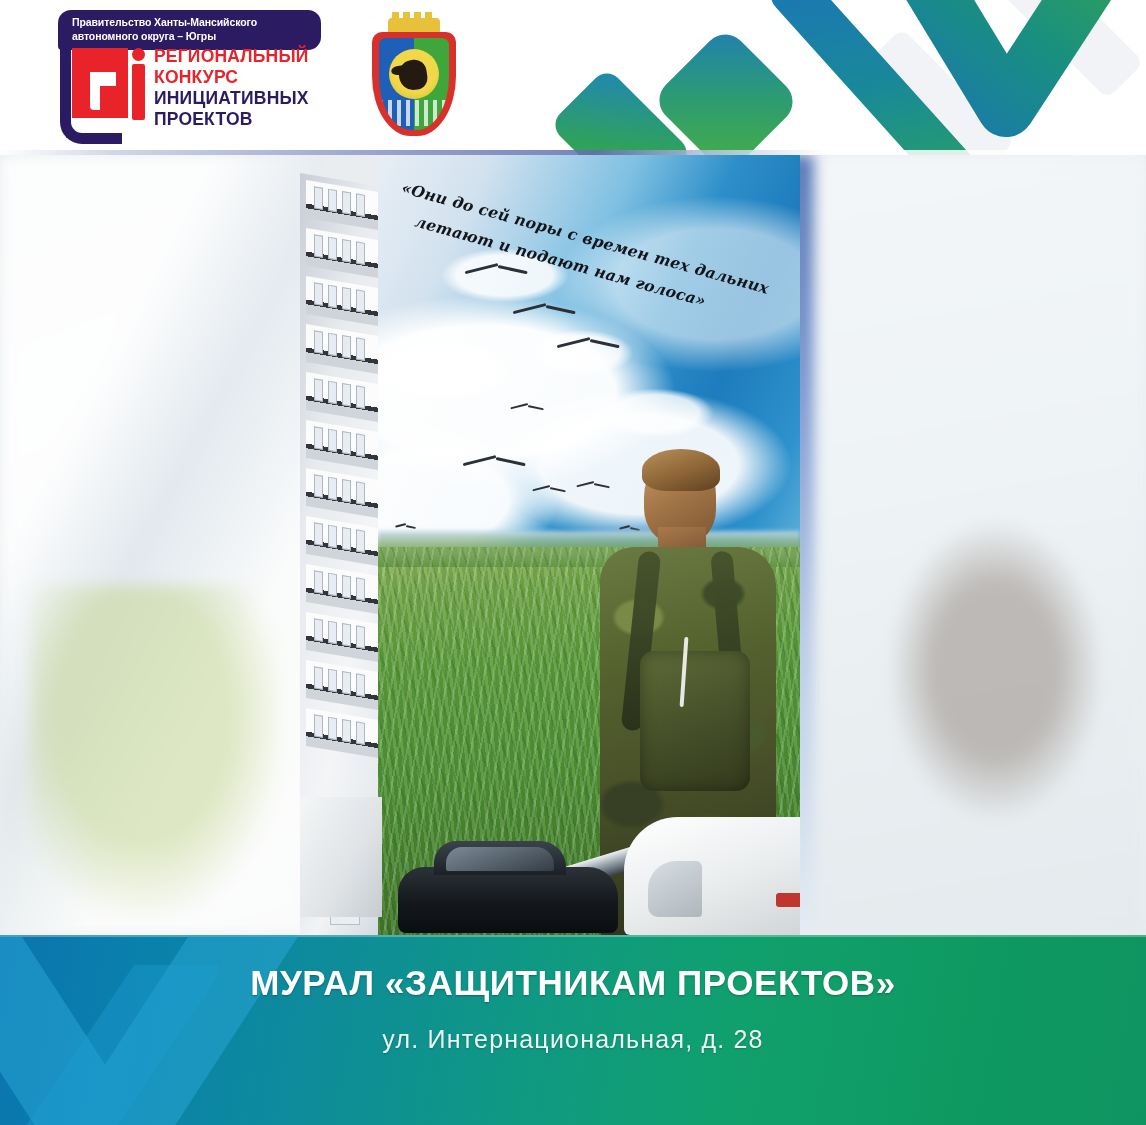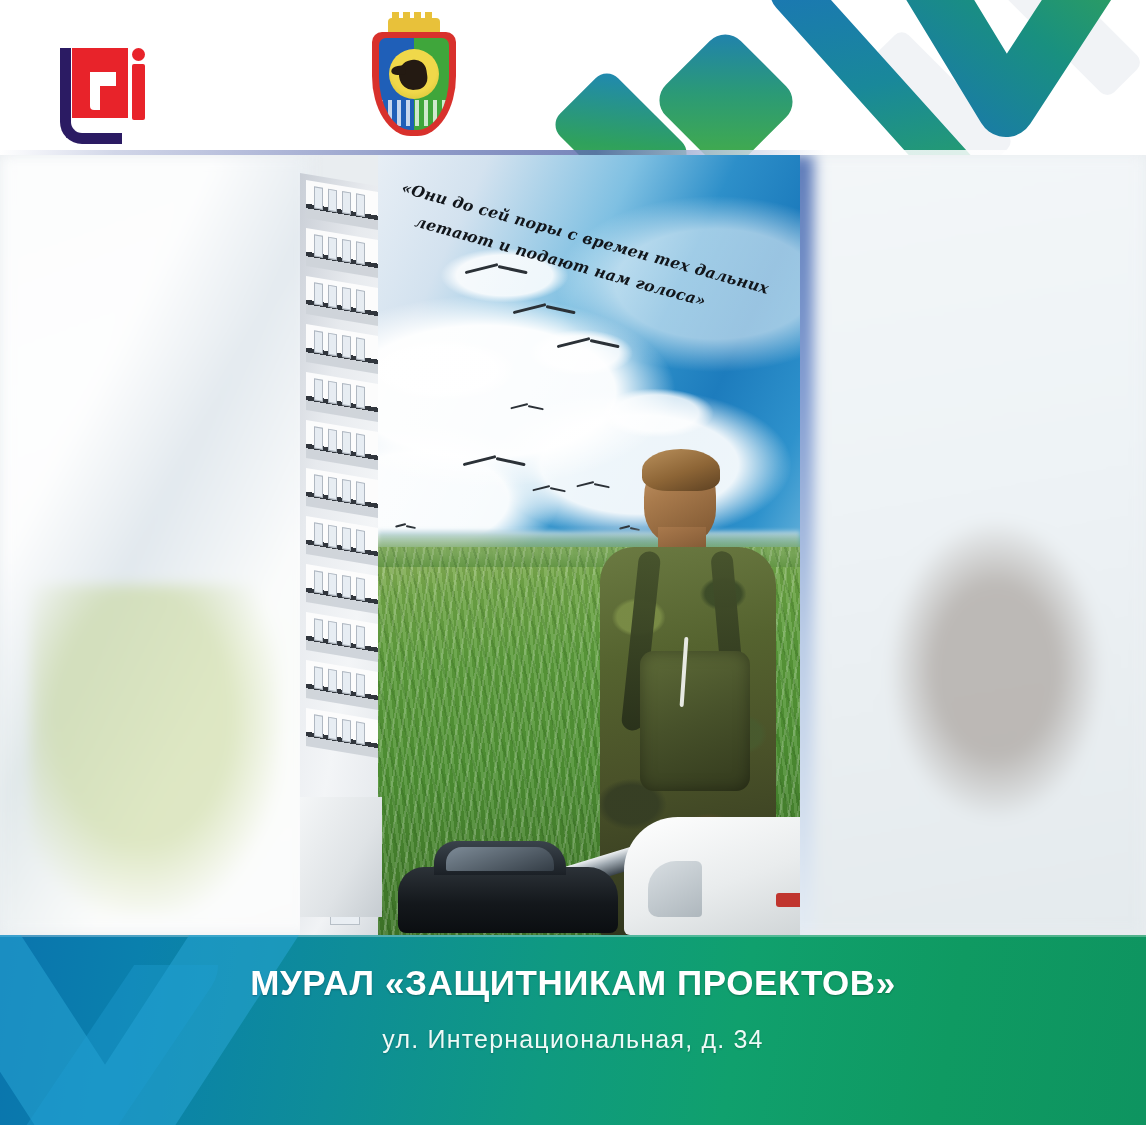--- a/index.html
+++ b/index.html
@@ -325,28 +325,38 @@
             <stop offset="0%" stop-color="#1a73b6"></stop>
             <stop offset="45%" stop-color="#19907f"></stop>
             <stop offset="100%" stop-color="#45ad3c"></stop>
           </linearGradient>
         </defs>
         <path d="M10,-60 L150,170 L300,-60" fill="none" stroke="url(#gchev)" stroke-width="58" stroke-linecap="round" stroke-linejoin="round"></path>
       </svg>
     </div>
 
     <div class="logo-block">
+      <div class="gov-pill">
+        <span>Правительство Ханты-Мансийского</span>
+        <span>автономного округа – Югры</span>
+      </div>
       <div class="logo-mark">
         <div class="lm-u"></div>
         <div class="lm-g"></div>
         <div class="lm-g-notch"></div>
         <div class="lm-g-inner"></div>
         <div class="lm-g-tail"></div>
         <div class="lm-dot"></div>
         <div class="lm-i"></div>
+      </div>
+      <div class="logo-text">
+        <div class="lt-line lt-red">РЕГИОНАЛЬНЫЙ</div>
+        <div class="lt-line lt-red">КОНКУРС</div>
+        <div class="lt-line lt-navy">ИНИЦИАТИВНЫХ</div>
+        <div class="lt-line lt-navy">ПРОЕКТОВ</div>
       </div>
     </div>
 
     <div class="emblem">
       <div class="em-crown"></div>
       <div class="em-shield">
         <div class="em-inner">
           <div class="em-disc"></div>
           <div class="em-bird"></div>
           <div class="em-base"></div>
@@ -527,16 +537,16 @@
 
   <div class="banner">
     <div class="banner-top-line"></div>
     <svg class="banner-wave" viewBox="0 0 470 390">
       <path d="M40,0 L235,300 L430,0" fill="none" stroke="#2aa8d8" stroke-width="92" stroke-linejoin="round" stroke-linecap="round"></path>
     </svg>
     <svg class="banner-wave2" viewBox="0 0 470 360">
       <path d="M40,0 L235,290 L430,0" fill="none" stroke="#1f9ed2" stroke-width="76" stroke-linejoin="round" stroke-linecap="round"></path>
     </svg>
     <div class="banner-title">МУРАЛ «ЗАЩИТНИКАМ ПРОЕКТОВ»</div>
-    <div class="banner-sub">ул. Интернациональная, д. 34</div>
+    <div class="banner-sub">ул. Интернациональная, д. 28</div>
   </div>
 
 </div>
 
 </body></html>

